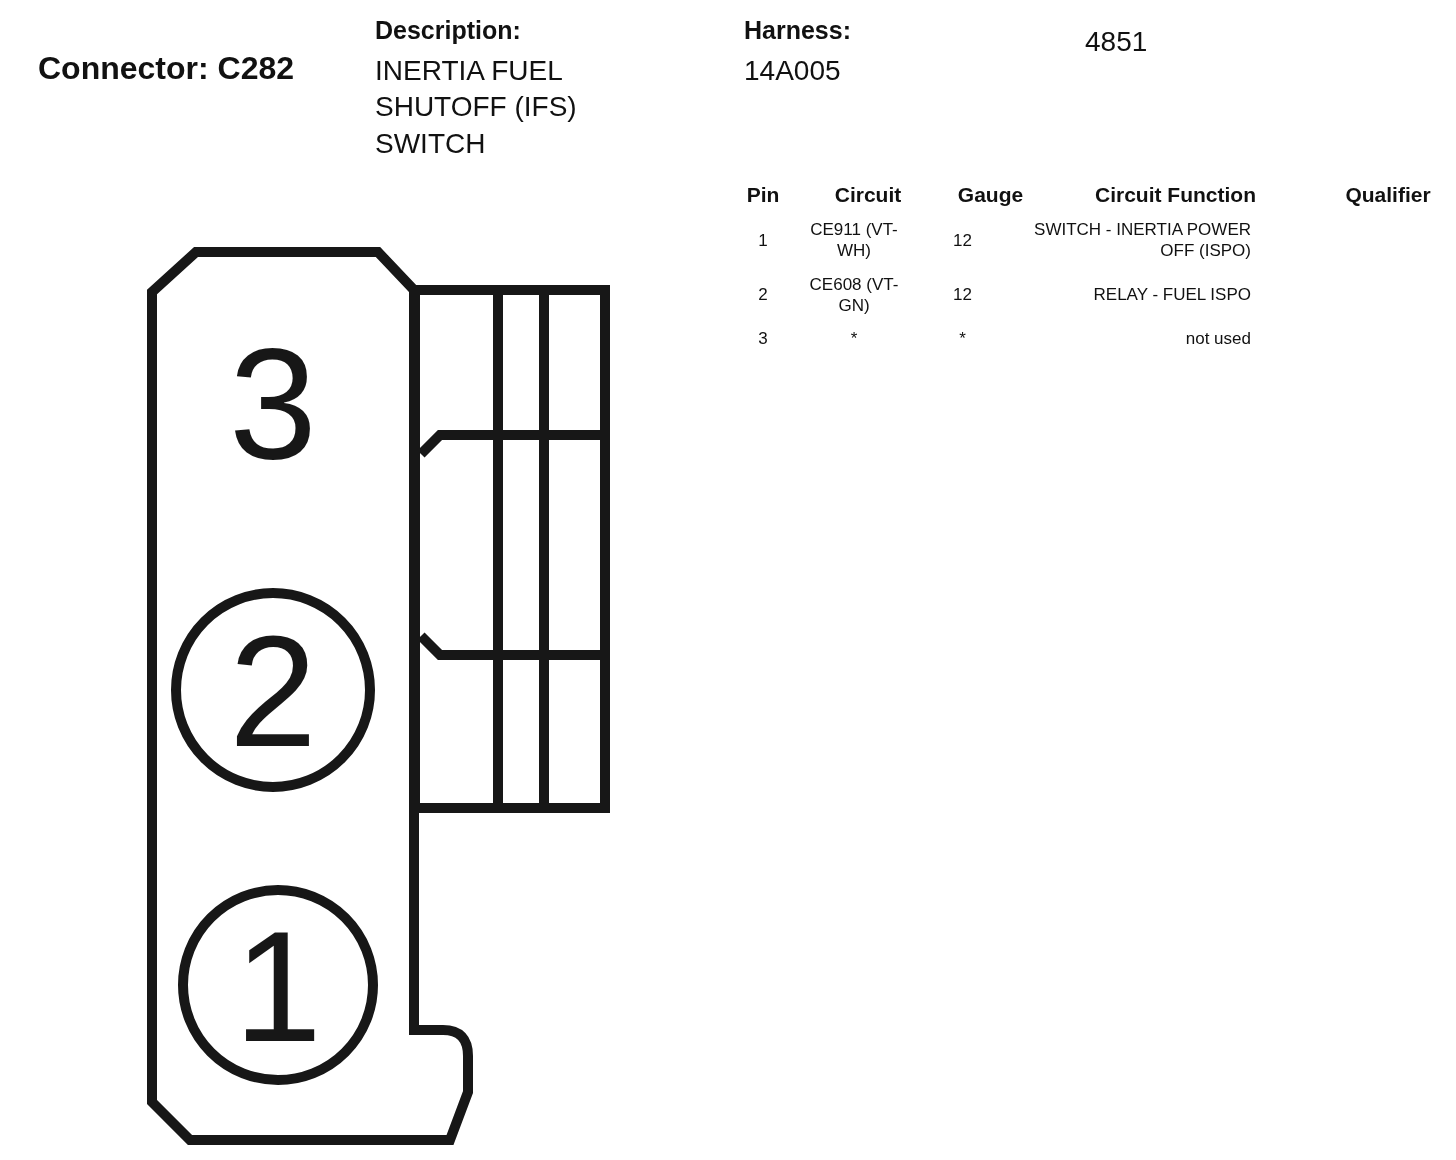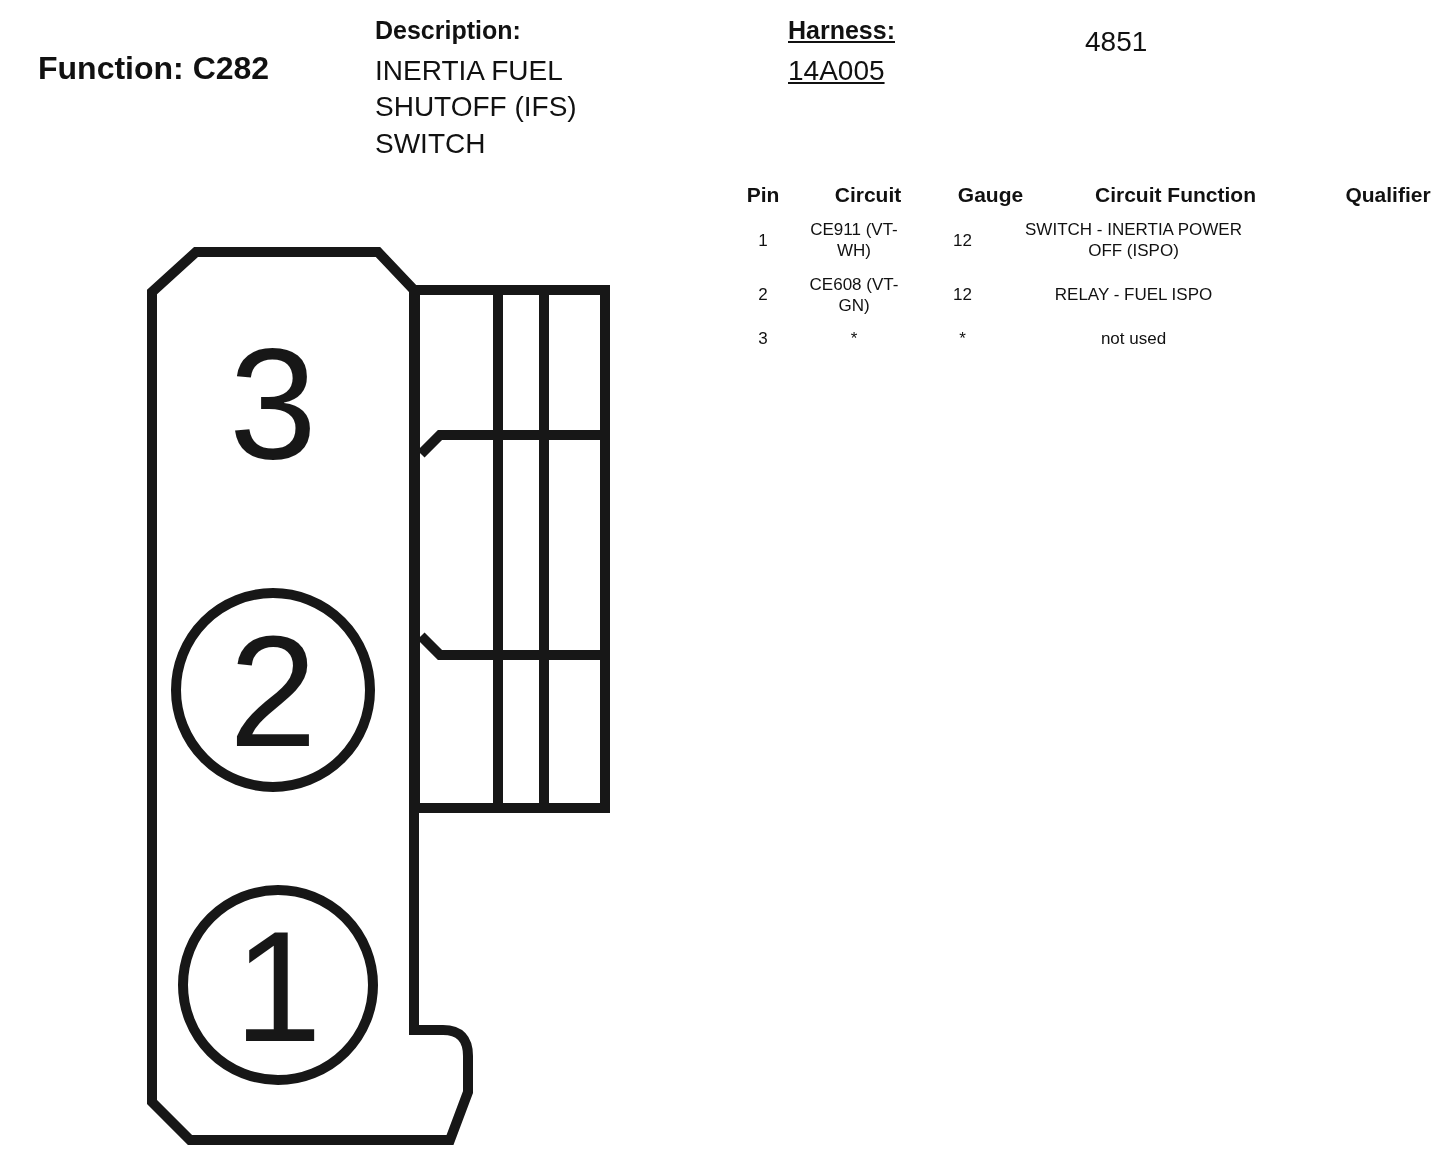--- a/index.html
+++ b/index.html
@@ -19,53 +19,53 @@
     left: 38px;
     top: 50px;
     font-size: 32px;
     font-weight: bold;
     white-space: nowrap;
   }
   .hdr-block { position: absolute; text-align: left; }
   .hdr-label { font-weight: bold; font-size: 25px; }
   .hdr-value { font-size: 28px; margin-top: 8px; line-height: 1.3; }
   .hdr-desc    { left: 375px;  top: 16px; width: 300px; }
-  .hdr-harness { left: 788px;  top: 16px; width: 200px; text-decoration: underline; }
+  .hdr-harness { left: 744px;  top: 16px; width: 200px; }
   .hdr-base    { left: 1085px; top: 16px; width: 320px; }
 
   
   .pin-table { position: absolute; left: 733px; top: 183px; }
   .thead, .trow {
     display: grid;
     grid-template-columns: 60px 110px 95px 235px 150px;
     column-gap: 6px;
     align-items: center;
   }
   .thead { font-size: 21px; font-weight: bold; margin-bottom: 6px; gap: 20px; }
   .trow  { font-size: 17px; line-height: 1.25; padding: 6px 0; }
   .col-pin, .col-circuit, .col-gauge, .col-qualifier, .col-function-h { text-align: center; }
-  .col-function { text-align: center; }
+  .col-function { text-align: right; }
 
   
   .diagram { position: absolute; left: 140px; top: 240px; }
   .ln   { fill: none; stroke: #171717; stroke-width: 10; stroke-linejoin: miter; stroke-linecap: butt; }
   .filled { fill: #ffffff; }
   .pin-num {
     font-family: "Liberation Sans", sans-serif;
     font-size: 158px;
     fill: #171717;
     text-anchor: middle;
   }
 </style>
 </head>
 <body>
 
 <div class="page">
 
-  <div class="hdr-connector">Function: C282</div>
+  <div class="hdr-connector">Connector: C282</div>
 
   <div class="hdr-block hdr-desc">
     <div class="hdr-label">Description:</div>
     <div class="hdr-value">INERTIA FUEL SHUTOFF (IFS) SWITCH</div>
   </div>
 
   <div class="hdr-block hdr-harness">
     <div class="hdr-label">Harness:</div>
     <div class="hdr-value">14A005</div>
   </div>

